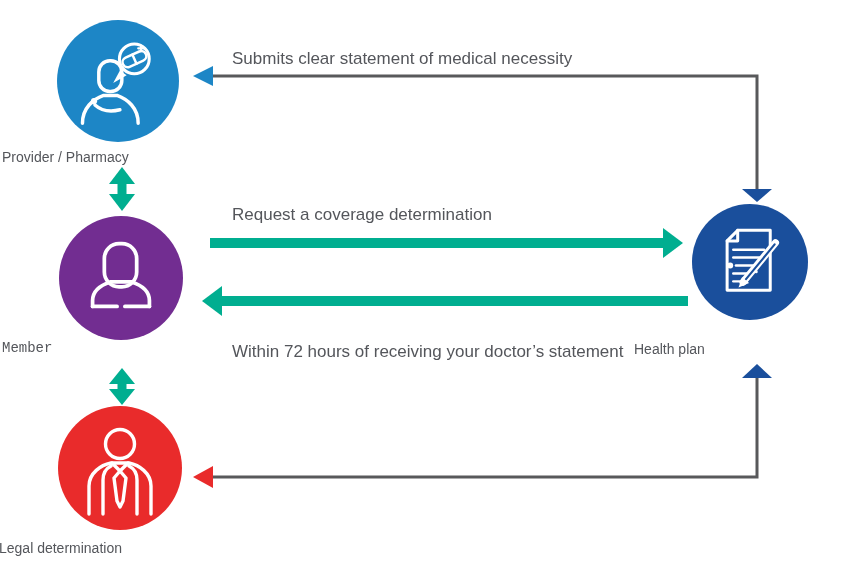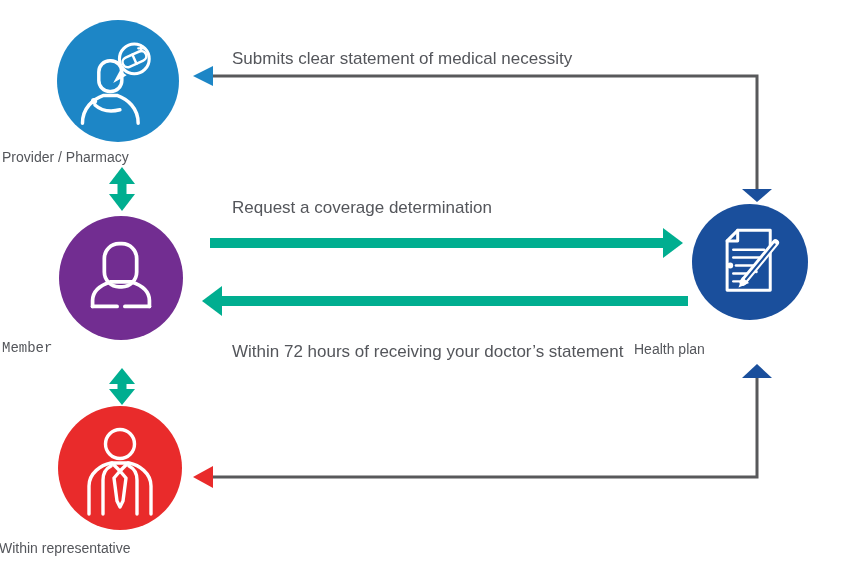--- a/index.html
+++ b/index.html
@@ -39,21 +39,21 @@
   }
   #label-provider{left:2px;top:147px;}
   #label-member{left:2px;top:338px;font-family:Liberation Mono, monospace;}
   #label-legal{left:-1px;top:538px;}
   #label-health{left:634px;top:339px;}
   .edge-label{
     position:absolute;color:var(--text-gray);font-size:17px;line-height:23.5px;
     white-space:nowrap;
   }
   #label-submit{left:232px;top:47px;}
-  #label-request{left:232px;top:196px;text-align:center;}
+  #label-request{left:232px;top:203px;text-align:center;}
   #label-response{left:232px;top:340px;}
 </style>
 </head>
 <body>
 
 <div class="canvas">
 
   <svg class="overlay" width="858" height="567" viewBox="0 0 858 567">
 
     <path d="M213,76 H757 V190" class="conn"></path>
@@ -150,21 +150,21 @@
         <line x1="42" y1="73" x2="79" y2="28" stroke="#ffffff" stroke-width="8" stroke-linecap="round"></line>
         <line x1="45" y1="70" x2="78" y2="30" class="pen-inner"></line>
         <polygon points="37,79 41,67 49,74" fill="#ffffff"></polygon>
         <circle cx="57" cy="61" r="1.8" fill="#ffffff"></circle>
       </g>
     </svg>
   </div>
 
   <div class="node-label" id="label-provider">Provider / Pharmacy</div>
   <div class="node-label" id="label-member">Member</div>
-  <div class="node-label" id="label-legal">Within representative</div>
+  <div class="node-label" id="label-legal">Legal determination</div>
   <div class="node-label" id="label-health">Health plan</div>
 
   <div class="edge-label" id="label-submit">Submits clear statement of medical necessity</div>
   <div class="edge-label" id="label-request">Request a coverage determination</div>
   <div class="edge-label" id="label-response">
     <div>Within 72 hours of receiving your doctor’s statement</div>
   </div>
 
 </div>
 

